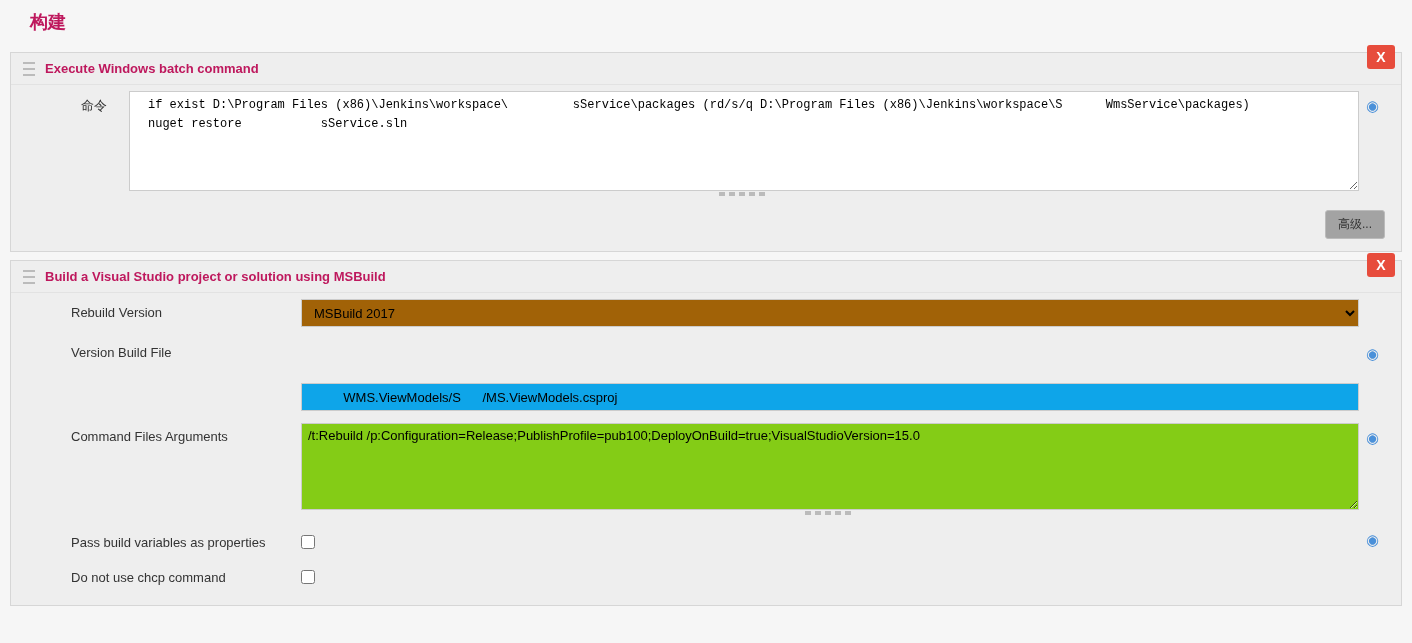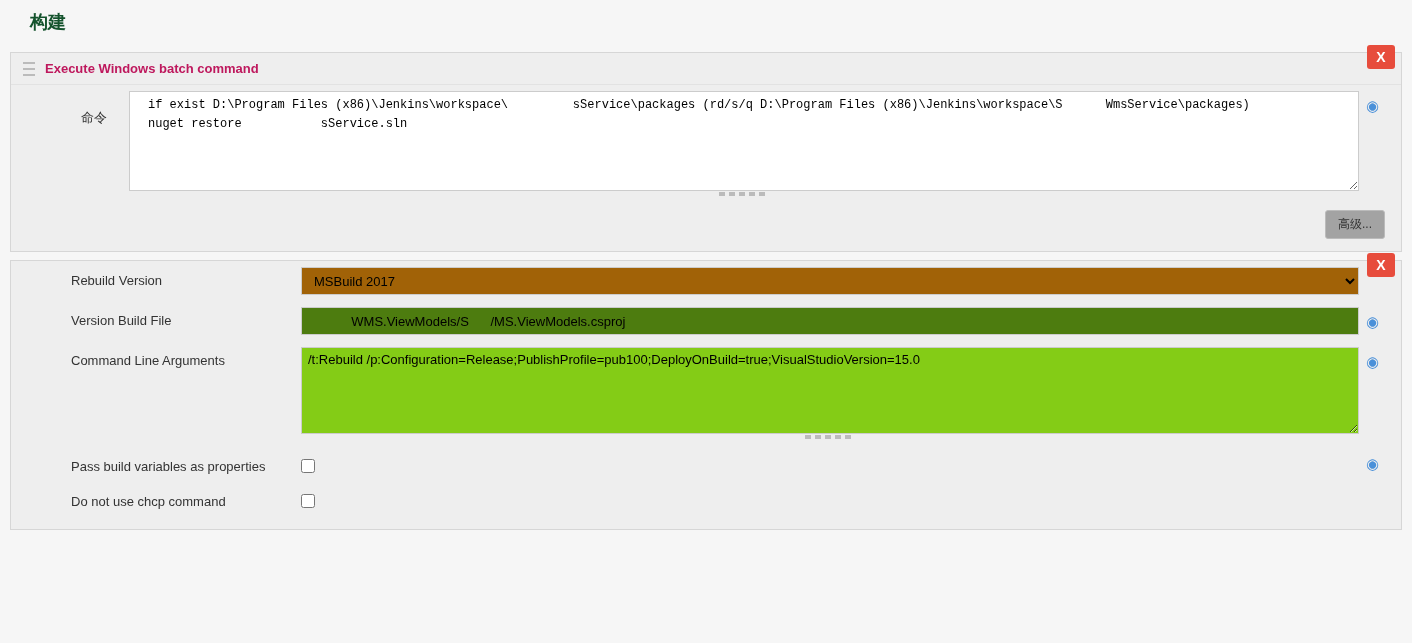--- a/index.html
+++ b/index.html
@@ -7,21 +7,21 @@
     font-family: Arial, "Microsoft YaHei", sans-serif;
     font-size: 13px;
     color: #333;
     background: #f6f6f6;
     padding: 0 10px;
   }
   .section-title {
     font-size: 18px;
     font-weight: bold;
     padding: 10px 20px;
-    color: #14532d;
+    color: #be185d;
   }
   .panel {
     background: #eeeeee;
     border: 1px solid #d6d6d6;
     margin: 8px 0;
     position: relative;
     padding-bottom: 12px;
   }
   .panel-header {
     display: flex;
@@ -115,23 +115,24 @@
     height: 28px;
     border: 1px solid #ccc;
     background: #a16207;
     padding: 2px 8px;
     font-size: 13px;
   }
   input[type="text"] {
     width: 100%;
     height: 28px;
     border: 1px solid #ccc;
-    background: #4d7c0f;
-    padding: 2px 24px;
-    font-size: 13px;
+    background: #0ea5e9;
+    padding: 2px 16px;
+    font-size: 13px;
+    margin-top: 44px;
   }
   .sub-note {
     padding: 4px 0 0 0;
     font-size: 12px;
     color: #444;
   }
   .sub-note a {
     color: #2a6cc5;
     text-decoration: none;
   }
@@ -154,21 +155,21 @@
     margin: -2px auto 2px auto;
     background: repeating-linear-gradient(90deg,#bbb 0 6px,transparent 6px 10px);
   }
   input[type="checkbox"] {
     width: 14px;
     height: 14px;
     margin-top: 6px;
     cursor: pointer;
   }
   .checkbox-row .form-control-wrap { padding-top: 0; }
-  .cmd-label-row .form-label { width: 48px; padding-left:0;margin-top:12px; }
+  .cmd-label-row .form-label { width: 48px; padding-left:0; }
   .cmd-label-row { padding-left: 70px; }
   .batch-help { top: 6px; }
 </style>
 </head>
 <body>
 
 <div class="section-title">构建</div>
 
 <div class="panel">
   <button class="delete-btn">X</button>
@@ -191,40 +192,48 @@
     </div>
   </div>
 
   <div class="adv-btn-row">
     <button class="adv-btn">高级...</button>
   </div>
 </div>
 
 <div class="panel">
   <button class="delete-btn">X</button>
+  <div class="panel-header">
+    <span class="drag-icon">
+        <span></span>
+        <span></span>
+        <span></span>
+      </span>
+    <span>Build a Visual Studio project or solution using MSBuild</span>
+  </div>
 
   <div class="form-row">
     <div class="form-label">Rebuild Version</div>
     <div class="form-control-wrap">
       <select>
         <option>MSBuild 2017</option>
       </select>
     </div>
   </div>
 
   <div class="form-row">
     <div class="form-label">Version Build File</div>
     <div class="form-control-wrap">
       <input type="text" value="       WMS.ViewModels/S      /MS.ViewModels.csproj" style="">
       <span class="help-icon" style="top:6px">◉</span>
     </div>
   </div>
 
   <div class="form-row">
-    <div class="form-label">Command Line Arguments</div>
+    <div class="form-label">Command Files Arguments</div>
     <div class="form-control-wrap">
       <textarea class="args" style="">/t:Rebuild /p:Configuration=Release;PublishProfile=pub100;DeployOnBuild=true;VisualStudioVersion=15.0</textarea>
       <div class="resize-hint"></div>
       <span class="help-icon" style="top:6px">◉</span>
     </div>
   </div>
 
   <div class="form-row checkbox-row">
     <div class="form-label">Pass build variables as properties</div>
     <div class="form-control-wrap">

